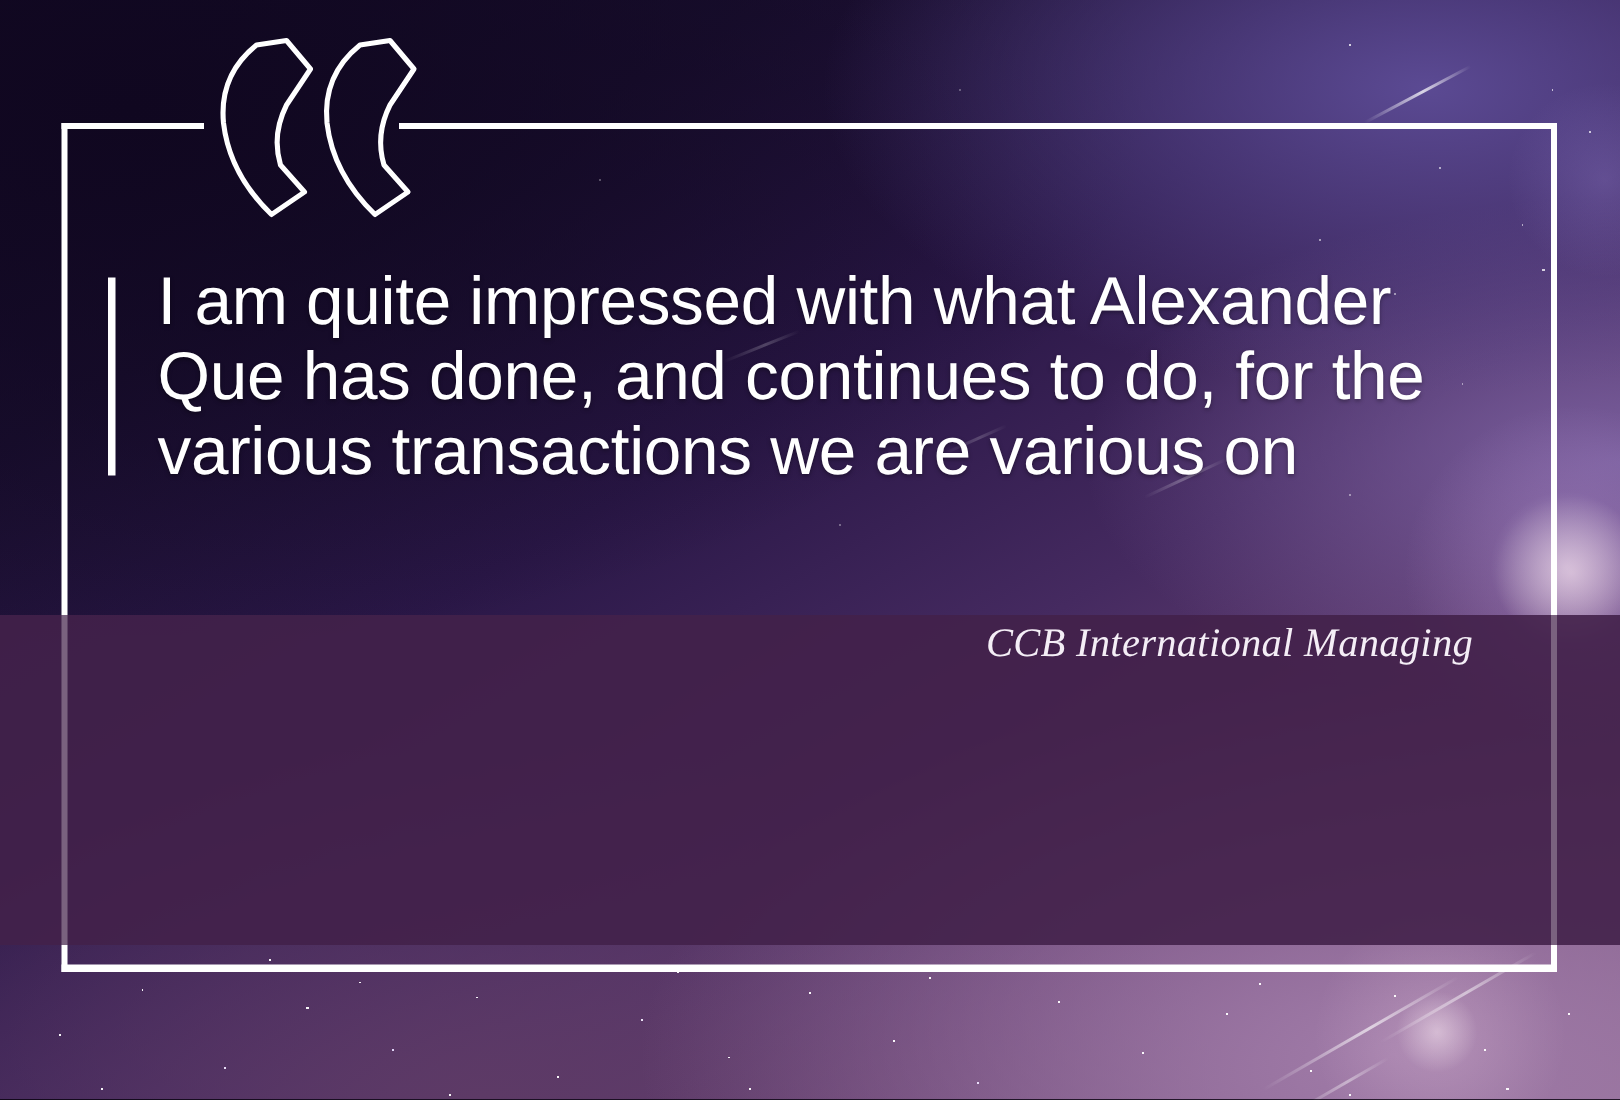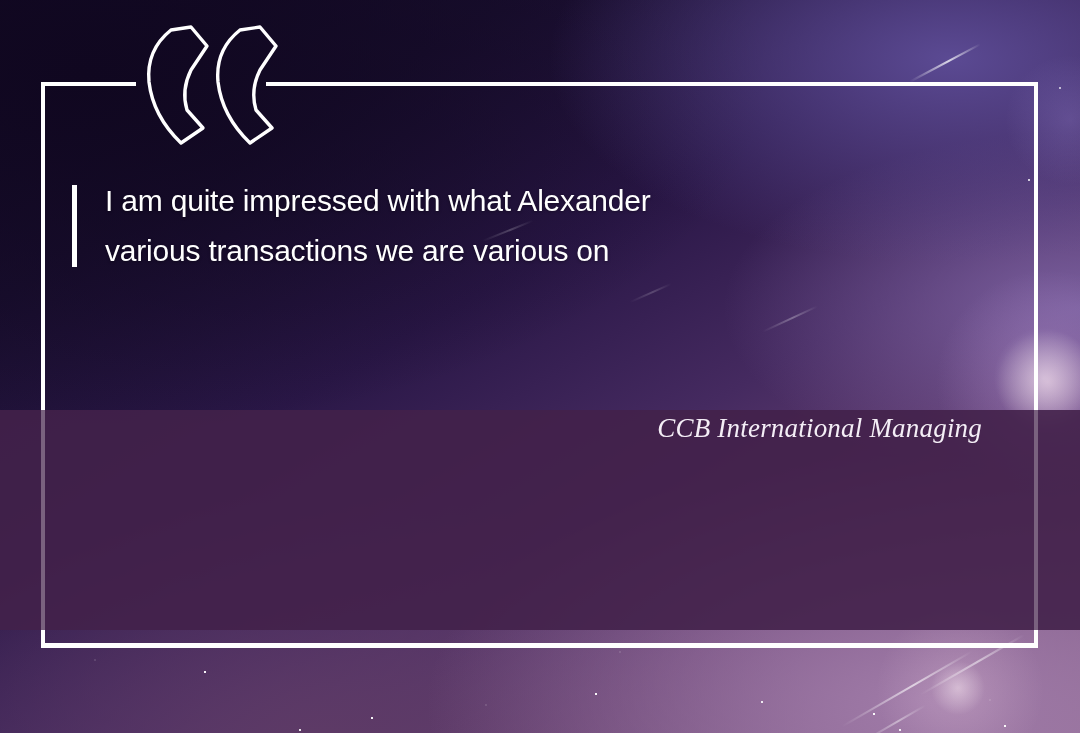--- a/index.html
+++ b/index.html
@@ -146,21 +146,21 @@
     background: #ffffff;
     flex: 0 0 5px;
     margin-top: 9px;
     margin-bottom: 9px;
   }
   #quote-text {
     margin: 0;
     padding-left: 28px;
     color: #ffffff;
     font-family: "Liberation Sans", sans-serif;
-    font-size: 30px;
+    font-size: 45px;
     line-height: 50px;
     font-weight: 400;
     letter-spacing: -0.2px;
     text-shadow: 0 1px 3px rgba(0,0,0,0.35);
   }
   #quote-text .qline { display: block; white-space: nowrap; }
 
   
   #attribution-band {
     position: absolute;
@@ -240,20 +240,21 @@
     <svg width="140" height="122" viewBox="0 0 140 122" fill="none" xmlns="http://www.w3.org/2000/svg" aria-hidden="true">
       <path d="M48 3 L64 22 L48 46 Q38 66 44 86 L60 104 L38 119 Q10 92 6 58 Q3 26 28 6 Z" stroke="#ffffff" stroke-width="3.4" stroke-linejoin="round" fill="none"></path>
       <path d="M117 3 L133 22 L117 46 Q107 66 113 86 L129 104 L107 119 Q79 92 75 58 Q72 26 97 6 Z" stroke="#ffffff" stroke-width="3.4" stroke-linejoin="round" fill="none"></path>
     </svg>
   </div>
 
   <div id="quote-block">
     <div id="quote-accent-bar"></div>
     <blockquote id="quote-text">
       <span class="qline">I am quite impressed with what Alexander</span>
+      <span class="qline">Que has done, and continues to do, for the</span>
       <span class="qline">various transactions we are various on</span>
     </blockquote>
   </div>
 
   <div id="attribution-band">
     <div id="attribution-inner">
       <div id="attribution-company">CCB International Managing</div>
     </div>
   </div>
 

